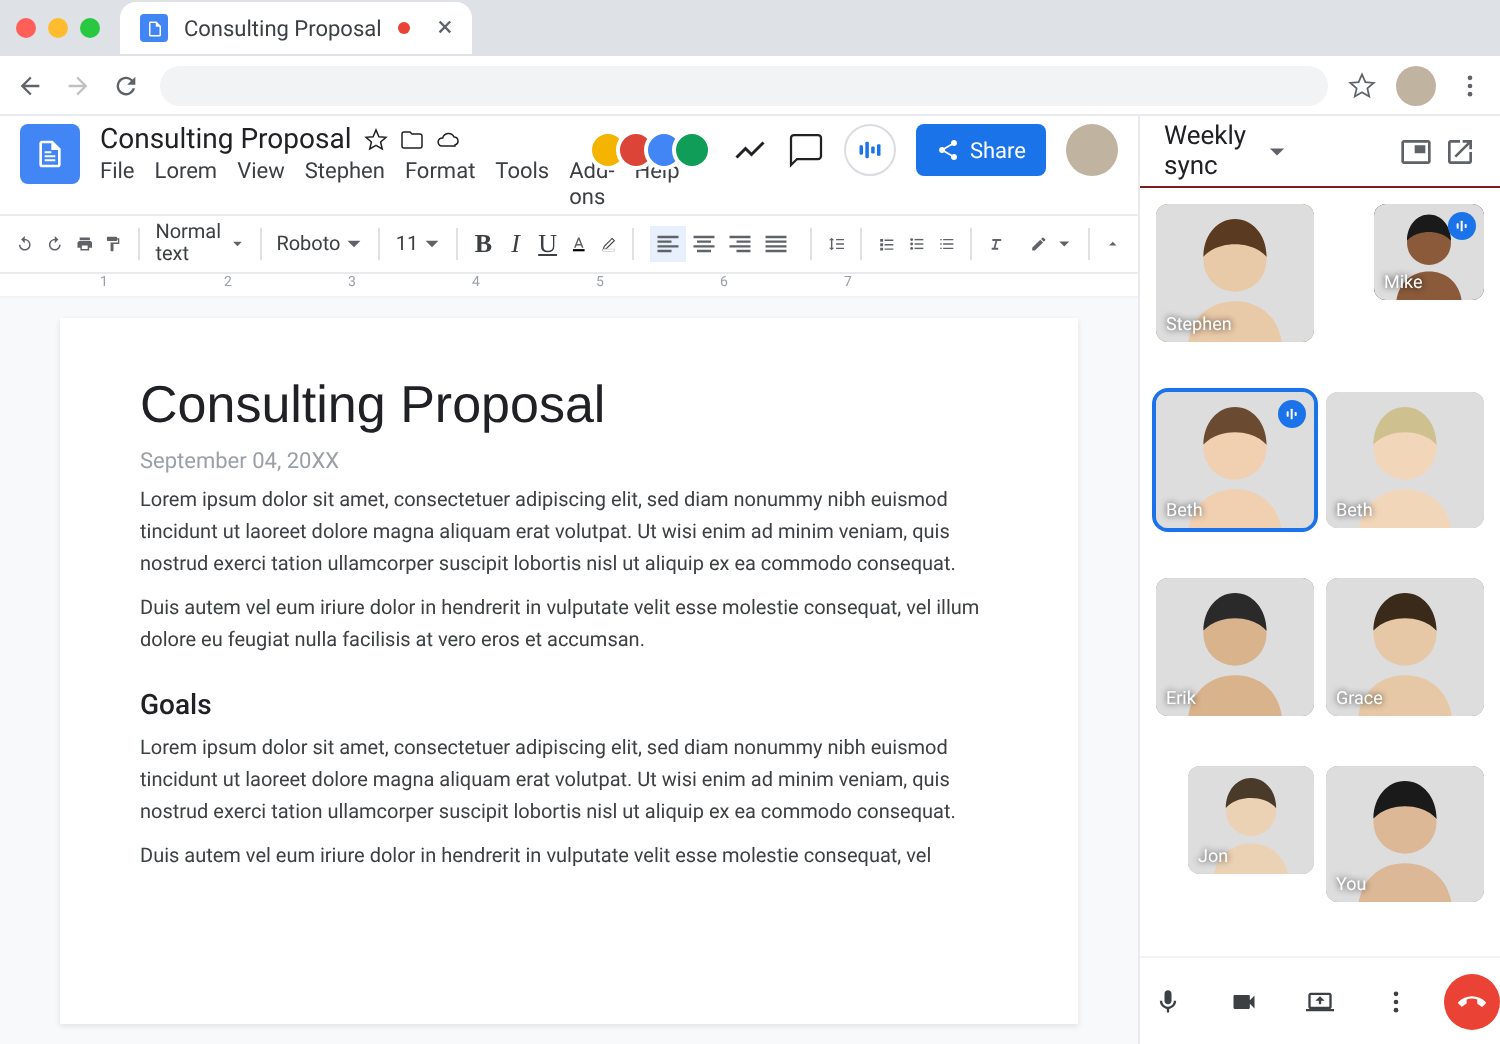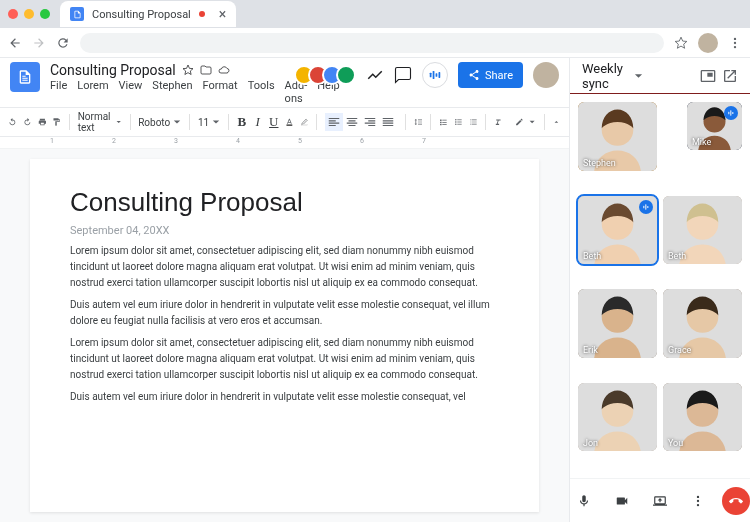--- a/index.html
+++ b/index.html
@@ -293,20 +293,21 @@
         <span class="lbl" style="left: 360px;">6</span>
         <span class="lbl" style="left: 422px;">7</span>
       </div>
 
     <div class="canvas">
       <div class="page">
         <h1>Consulting Proposal</h1>
         <div class="date">September 04, 20XX</div>
         <p>Lorem ipsum dolor sit amet, consectetuer adipiscing elit, sed diam nonummy nibh euismod tincidunt ut laoreet dolore magna aliquam erat volutpat. Ut wisi enim ad minim veniam, quis nostrud exerci tation ullamcorper suscipit lobortis nisl ut aliquip ex ea commodo consequat.</p>
         <p>Duis autem vel eum iriure dolor in hendrerit in vulputate velit esse molestie consequat, vel illum dolore eu feugiat nulla facilisis at vero eros et accumsan.</p>
+        <h2>Goals</h2>
         <p>Lorem ipsum dolor sit amet, consectetuer adipiscing elit, sed diam nonummy nibh euismod tincidunt ut laoreet dolore magna aliquam erat volutpat. Ut wisi enim ad minim veniam, quis nostrud exerci tation ullamcorper suscipit lobortis nisl ut aliquip ex ea commodo consequat.</p>
         <p>Duis autem vel eum iriure dolor in hendrerit in vulputate velit esse molestie consequat, vel</p>
       </div>
     </div>
   </div>
 
   <div class="meet">
     <div class="meet-head">
       <span class="meet-title">Weekly sync</span>
       <svg class="ctrl-icon" style="width:9px" viewBox="0 0 10 10">
@@ -382,21 +383,21 @@
         </div>
         <div class="tile" style="background: rgb(154, 138, 122);">
           <div class="face"><svg viewBox="0 0 100 100" preserveAspectRatio="xMidYMid slice">
     <rect width="100" height="100" fill="#ddd"></rect>
     <circle cx="50" cy="42" r="20" fill="#e6c8a6"></circle>
     <path d="M30 40c0-14 9-24 20-24s20 10 20 24c0 0-6-8-20-8s-20 8-20 8z" fill="#3a2a1a"></path>
     <path d="M20 100c0-20 13-32 30-32s30 12 30 32z" fill="#e6c8a6"></path>
   </svg></div>
           <div class="name">Grace</div>
         </div>
-        <div class="tile" style="background: rgb(176, 160, 144);">
+        <div class="tile" style="background: rgb(176, 160, 144); margin-left: 16px;">
           <div class="face"><svg viewBox="0 0 100 100" preserveAspectRatio="xMidYMid slice">
     <rect width="100" height="100" fill="#ddd"></rect>
     <circle cx="50" cy="42" r="20" fill="#ecd2b4"></circle>
     <path d="M30 40c0-14 9-24 20-24s20 10 20 24c0 0-6-8-20-8s-20 8-20 8z" fill="#4a3a2a"></path>
     <path d="M20 100c0-20 13-32 30-32s30 12 30 32z" fill="#ecd2b4"></path>
   </svg></div>
           <div class="name">Jon</div>
         </div>
         <div class="tile" style="background: rgb(152, 136, 120);">
           <div class="face"><svg viewBox="0 0 100 100" preserveAspectRatio="xMidYMid slice">

